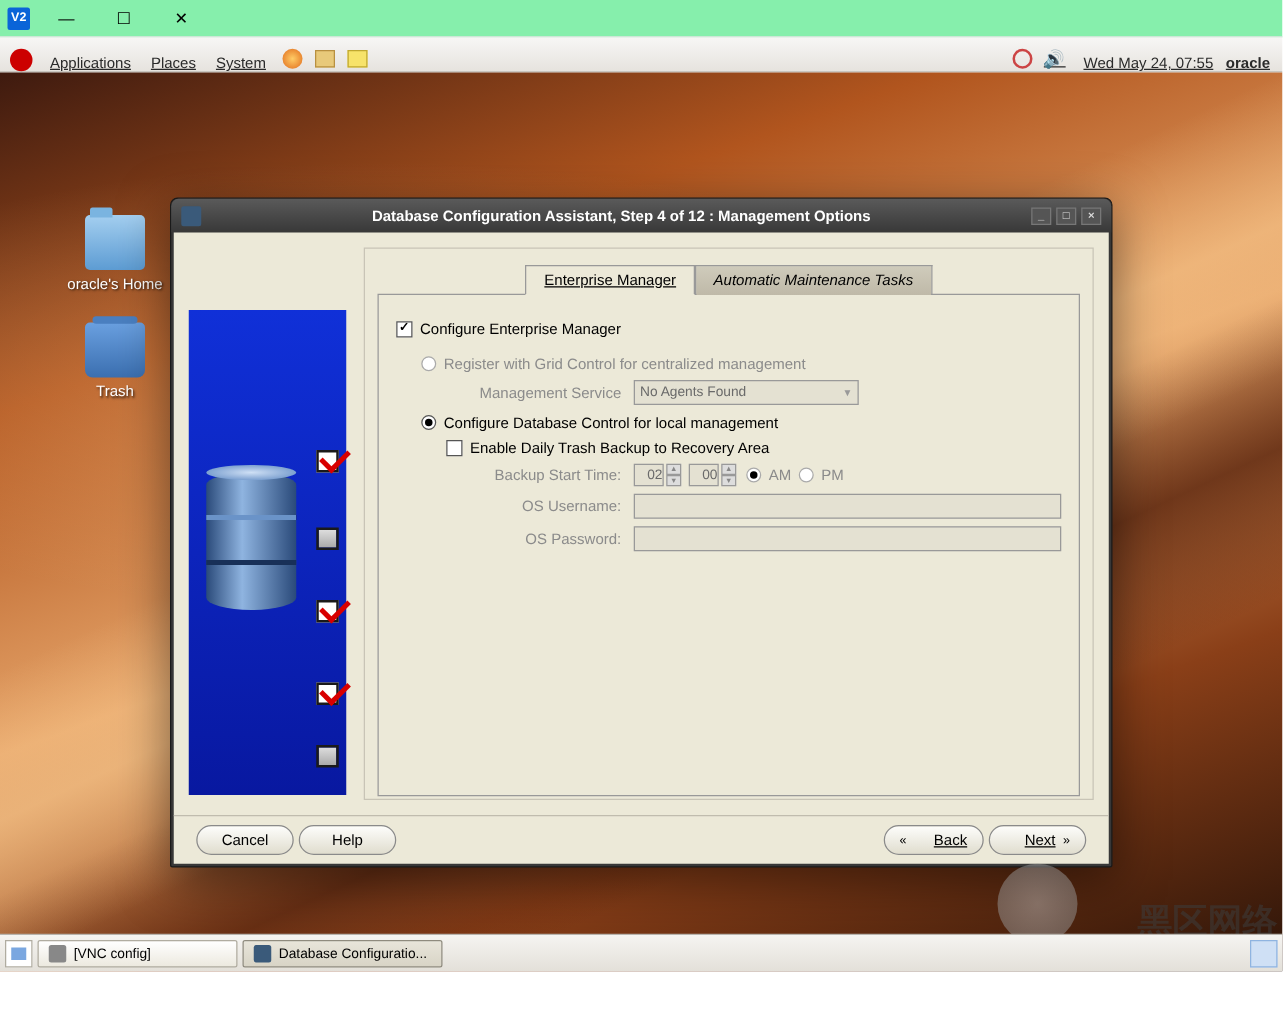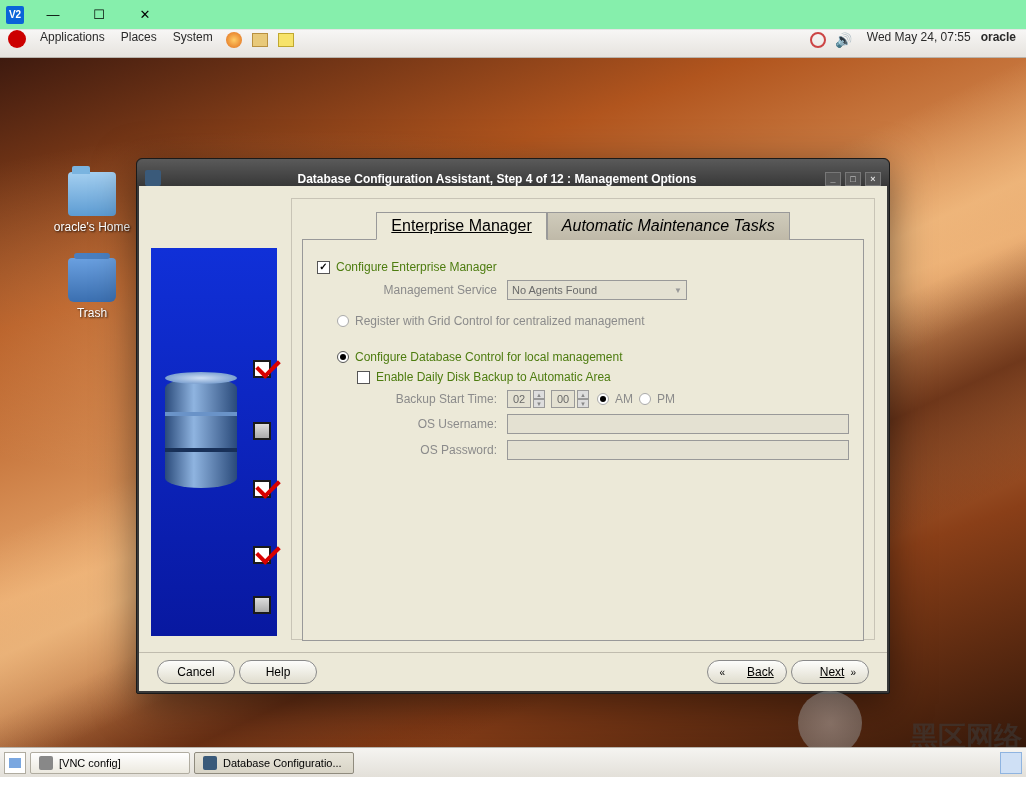--- a/index.html
+++ b/index.html
@@ -6,21 +6,21 @@
 html, body { width: 1026px; height: 807px; overflow: hidden; }
 
 
 .win-titlebar { height: 30px; background: #86efac; display: flex; align-items: center; padding: 0 6px; border-bottom: 1px solid #e5e5e5; font-size: 12px; }
 .win-titlebar .vnc-logo { width: 18px; height: 18px; background:#0a64d8; color:#fff; font-weight:bold; font-size:10px; display:flex; align-items:center; justify-content:center; margin-right:6px; border-radius:2px;}
 .win-titlebar .title { flex:1; }
 .win-controls { display:flex; gap:0; }
 .win-btn { width:46px; height:30px; display:flex; align-items:center; justify-content:center; font-size:13px; }
 
 
-.gnome-panel { height:28px; background:linear-gradient(#f7f6f5,#e6e3de); border-bottom:1px solid #b8b4ad; display:flex; align-items:flex-start; font-size:12px; color:#2a2a2a; }
+.gnome-panel { height:28px; background:linear-gradient(#f7f6f5,#e6e3de); border-bottom:1px solid #b8b4ad; display:flex; align-items:flex-end; font-size:12px; color:#2a2a2a;text-decoration:underline; }
 .gnome-panel .redhat { width:18px; height:18px; background:#cc0000; border-radius:50%; margin:0 6px 0 8px; position:relative;}
 .gnome-panel .menu-item { padding:0 8px; cursor:default;}
 .gnome-panel .spacer{flex:1;}
 .gnome-panel .tray-ico{width:20px;height:20px;margin:0 3px;display:flex;align-items:center;justify-content:center;}
 .gnome-panel .clock{margin:0 10px;}
 .gnome-panel .user{font-weight:bold;margin-right:10px;}
 
 
 .desktop { position:relative; height: 719px; background: linear-gradient(160deg,#3e1a0f 0%, #b1551e 25%, #e6a56a 50%, #8a3f18 75%, #2a1308 100%); overflow:hidden;}
 .desktop::before{content:"";position:absolute;inset:0;background:
@@ -33,59 +33,59 @@
 .desk-icon .glyph{width:48px;height:44px;margin:0 auto 4px;}
 .glyph.computer{background:linear-gradient(#cfe3f5,#7fa9d4);border-radius:4px;position:relative;}
 .glyph.computer::after{content:"";position:absolute;bottom:-6px;left:14px;width:20px;height:6px;background:#888;border-radius:2px;}
 .glyph.folder{background:linear-gradient(#a4cff0,#5d9cd3);border-radius:4px;position:relative;}
 .glyph.folder::before{content:"";position:absolute;top:-6px;left:4px;width:18px;height:8px;background:#7ab4e0;border-radius:2px 2px 0 0;}
 .glyph.trash{background:linear-gradient(#6aa0e0,#3b6fb0);border-radius:4px 4px 6px 6px;position:relative;}
 .glyph.trash::before{content:"";position:absolute;top:-5px;left:6px;right:6px;height:6px;background:#4a7fc0;border-radius:3px;}
 
 
 .dbca { position:absolute; left:136px; top:100px; width:754px; height:536px; background:#383838; border:1px solid #1a1a1a; box-shadow:0 10px 40px rgba(0,0,0,.5); border-radius:6px 6px 2px 2px;}
-.dbca-title{height:27px;background:linear-gradient(#5a5a5a,#383838);border-radius:6px 6px 0 0;display:flex;align-items:flex-end;color:#fff;font-size:12px;font-weight:bold;padding:0 8px;}
+.dbca-title{height:27px;background:linear-gradient(#5a5a5a,#383838);border-radius:6px 6px 0 0;display:flex;align-items:center;color:#fff;font-size:12px;font-weight:bold;padding:0 8px;}
 .dbca-title .ticon{width:16px;height:16px;background:#3a5a7a;margin-right:8px;border-radius:2px;}
 .dbca-title .ttext{flex:1;text-align:center;}
 .dbca-title .wbtns{display:flex;gap:4px;}
 .dbca-title .wb{width:16px;height:14px;background:#555;border:1px solid #777;font-size:9px;color:#ddd;display:flex;align-items:center;justify-content:center;line-height:1;}
 
 .dbca-body{position:absolute;top:27px;left:2px;right:2px;bottom:2px;background:#ece9d8;display:flex;flex-direction:column;}
 .dbca-main{flex:1;display:flex;padding:12px;gap:14px;}
 
 .sidepanel{width:126px;height:388px;background:linear-gradient(#1030d8,#0818a0);position:relative;align-self:flex-start;margin-top:50px;}
 .sidepanel .db-cyl{position:absolute;left:14px;top:130px;width:72px;height:110px;}
 .db-cyl .stack{width:72px;height:110px;background:linear-gradient(90deg,#2a4a7a,#8fb4e0 40%,#2a4a7a);border-radius:36px/10px;position:relative;}
 .db-cyl .stack::before{content:"";position:absolute;top:-6px;left:0;right:0;height:12px;background:radial-gradient(ellipse,#cfe0f5,#5a86c0);border-radius:50%;}
 .db-cyl .stack::after{content:"";position:absolute;top:34px;left:0;right:0;height:4px;background:linear-gradient(90deg,#183058,#6a93c8 50%,#183058);box-shadow:0 36px 0 0 #183058, 0 36px 0 0 rgba(106,147,200,1) inset;}
 .sp-check{position:absolute;right:6px;width:18px;height:18px;background:#fff;border:2px solid #1a1a1a;}
 .sp-check.red::after{content:"";position:absolute;left:2px;top:-3px;width:18px;height:10px;border-left:4px solid #d80000;border-bottom:4px solid #d80000;transform:rotate(-45deg);}
 .sp-check.box{background:linear-gradient(#ddd,#aaa);}
 
 .content{flex:1;background:#ece9d8;border:1px solid #c8c4b6;padding:10px;position:relative;height:442px;}
 .tabs{display:flex;justify-content:center;margin-top:2px;}
-.tab{padding:4px 14px;font-size:16px;border:1px solid #999;background:linear-gradient(#e8e5d6,#d4d0c0);border-bottom:none;position:relative;top:1px;}
+.tab{padding:4px 14px;font-size:12px;border:1px solid #999;background:linear-gradient(#e8e5d6,#d4d0c0);border-bottom:none;position:relative;top:1px;}
 .tab.active{background:#ece9d8;border-bottom:1px solid #ece9d8;z-index:2;text-decoration:underline;}
 .tab.inactive{background:linear-gradient(#cfcbbb,#bfb9a8);font-style:italic;}
 .tabpanel{border:1px solid #999;background:#ece9d8;padding:14px 14px 14px 14px;height:402px;}
 
-.row{display:flex;align-items:center;font-size:12px;color:#4d7c0f;margin:6px 0;}
+.row{display:flex;align-items:center;font-size:12px;color:#000000;margin:6px 0;}
 .row.muted{color:#8b8b8b;}
 .chk{width:13px;height:13px;border:1px solid #555;background:#fff;margin-right:6px;display:inline-flex;align-items:center;justify-content:center;font-size:10px;}
 .chk.checked::after{content:"✓";color:#000;font-weight:bold;line-height:1;}
 .radio{width:12px;height:12px;border:1px solid #555;border-radius:50%;background:#fff;margin-right:6px;display:inline-flex;align-items:center;justify-content:center;}
 .radio.sel::after{content:"";width:6px;height:6px;background:#000;border-radius:50%;}
 .radio.dim{border-color:#aaa;}
 .indent1{padding-left:20px;}
 .indent2{padding-left:40px;}
 .formlbl{width:150px;text-align:right;padding-right:10px;color:#8b8b8b;}
 .combo{flex:0 0 180px;height:20px;border:1px solid #999;background:#e4e1d2;font-size:11px;padding:2px 4px;color:#6a6a6a;display:flex;align-items:center;justify-content:space-between;}
 .combo .arr{font-size:8px;color:#999;}
 .spin{display:flex;align-items:center;gap:2px;}
-.spin input{width:24px;height:18px;border:1px solid #999;background:#e4e1d2;text-align:center;font-size:11px;color:#6a6a6a;}
+.spin input{width:24px;height:18px;border:1px solid #999;background:#e4e1d2;text-align:right;font-size:11px;color:#6a6a6a;}
 .spin .btns{display:flex;flex-direction:column;}
 .spin .sb{width:12px;height:9px;border:1px solid #999;background:#ddd;font-size:6px;line-height:1;display:flex;align-items:center;justify-content:center;color:#888;}
 .txtin{flex:1;max-width:366px;height:20px;border:1px solid #999;background:#e4e1d2;}
 
 .dbca-footer{height:46px;border-top:1px solid #c0bcae;display:flex;align-items:center;padding:0 18px;gap:4px;}
 .dbca-footer .spacer{flex:1;}
 .dlg-btn{min-width:78px;height:24px;border:1px solid #8a8a8a;border-radius:12px;background:linear-gradient(#fdfdfb,#e0ddce);font-size:12px;display:flex;align-items:center;justify-content:center;gap:6px;padding:0 12px;}
 .dlg-btn .u{text-decoration:underline;margin-left:16px;}
 .chev{font-size:10px;}
 
@@ -178,39 +178,39 @@
           <div class="tabs">
             <div class="tab active">Enterprise Manager</div>
             <div class="tab inactive">Automatic Maintenance Tasks</div>
           </div>
           <div class="tabpanel">
             <div class="row">
               <span class="chk checked"></span>
               <span>Configure Enterprise Manager</span>
             </div>
 
+            <div class="row muted indent1" style="margin-top:14px;">
+              <span class="radio dim"></span>
+              <span>Register with Grid Control for centralized management</span>
+            </div>
             <div class="row muted indent2">
               <span class="formlbl">Management Service</span>
               <div class="combo">
                 <span>No Agents Found</span>
                 <span class="arr">▼</span>
               </div>
             </div>
-            <div class="row muted indent1" style="margin-top:14px;">
-              <span class="radio dim"></span>
-              <span>Register with Grid Control for centralized management</span>
-            </div>
-
-            <div class="row indent1" style="margin-top:22px;">
+
+            <div class="row indent1" style="margin-top:7px;">
               <span class="radio sel"></span>
               <span>Configure Database Control for local management</span>
             </div>
             <div class="row indent2">
               <span class="chk"></span>
-              <span>Enable Daily Disk Backup to Automatic Area</span>
+              <span>Enable Daily Trash Backup to Recovery Area</span>
             </div>
             <div class="row muted indent2">
               <span class="formlbl">Backup Start Time:</span>
               <div class="spin">
                 <input value="02" style="">
                 <div class="btns">
                     <div class="sb">▲</div>
                     <div class="sb">▼</div>
                   </div>
               </div>

